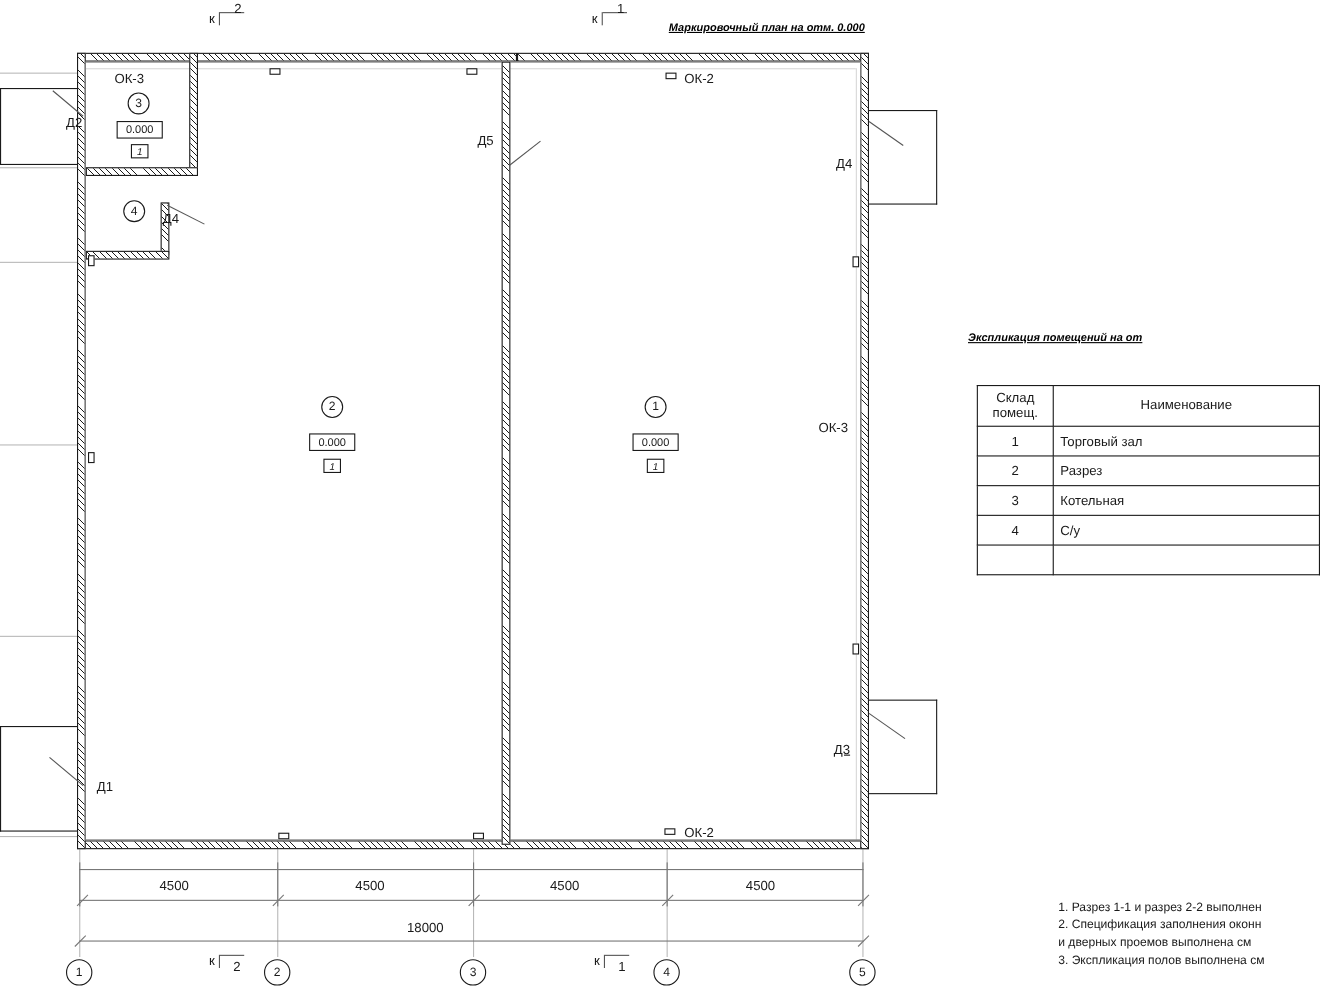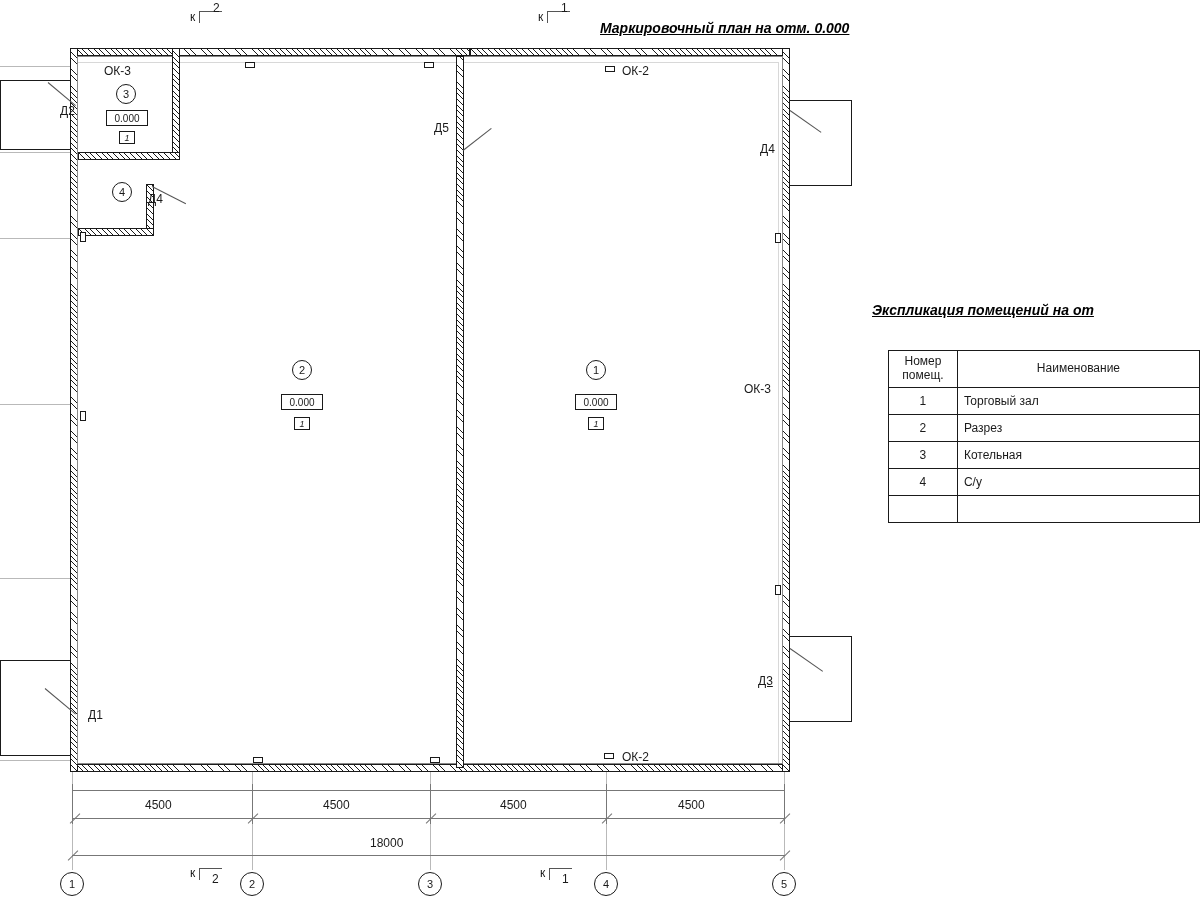--- a/index.html
+++ b/index.html
@@ -19,26 +19,27 @@
     background: #ffffff;
   }
   .txt {
     position: absolute;
     font-size: 12px;
     color: #1a1a1a;
     white-space: nowrap;
   }
   .title {
     position: absolute;
-    font-size: 14px;
+    font-size: 10px;
     font-style: italic;
     font-weight: bold;
     text-decoration: underline;
     white-space: nowrap;
     color: #000;
+    margin-left: 8px;
   }
   
   .wall {
     position: absolute;
     background: #ffffff;
     border: 1px solid #1a1a1a;
     box-sizing: border-box;
   }
   .hatch {
     position: absolute;
@@ -288,21 +289,21 @@
   <div class="thin" style="left:550px; top:868px; width:22px; height:1px;"></div>
   <div class="thin" style="left:549px; top:868px; width:1px; height:12px;"></div>
   <div class="txt" style="left:562px; top:872px;">1</div>
 
   <div class="title" style="left:872px; top:302px;">Экспликация помещений на от</div>
 
   <table id="spec-table" style="left:888px; top:350px;">
     <thead>
       <tr>
         <th class="col-num">
-          <span>Номер</span><br>
+          <span>Склад</span><br>
           <span>помещ.</span>
         </th>
         <th class="col-name" style="text-align:center;">Наименование</th>
       </tr>
     </thead>
     <tbody>
       <tr>
         <td class="col-num">1</td>
         <td class="col-name">Торговый зал</td>
       </tr>
@@ -318,14 +319,20 @@
         <td class="col-num">4</td>
         <td class="col-name">С/у</td>
       </tr>
       <tr>
         <td class="col-num">&nbsp;</td>
         <td class="col-name">&nbsp;</td>
       </tr>
     </tbody>
   </table>
 
+  <div class="notes" style="left:962px; top:818px;">
+    <div>1. Разрез 1-1 и разрез 2-2 выполнен</div>
+    <div>2. Спецификация заполнения оконн</div>
+    <div>    и дверных проемов выполнена см</div>
+    <div>3. Экспликация полов выполнена см</div>
+  </div>
 
 </div>
 
 </body></html>

